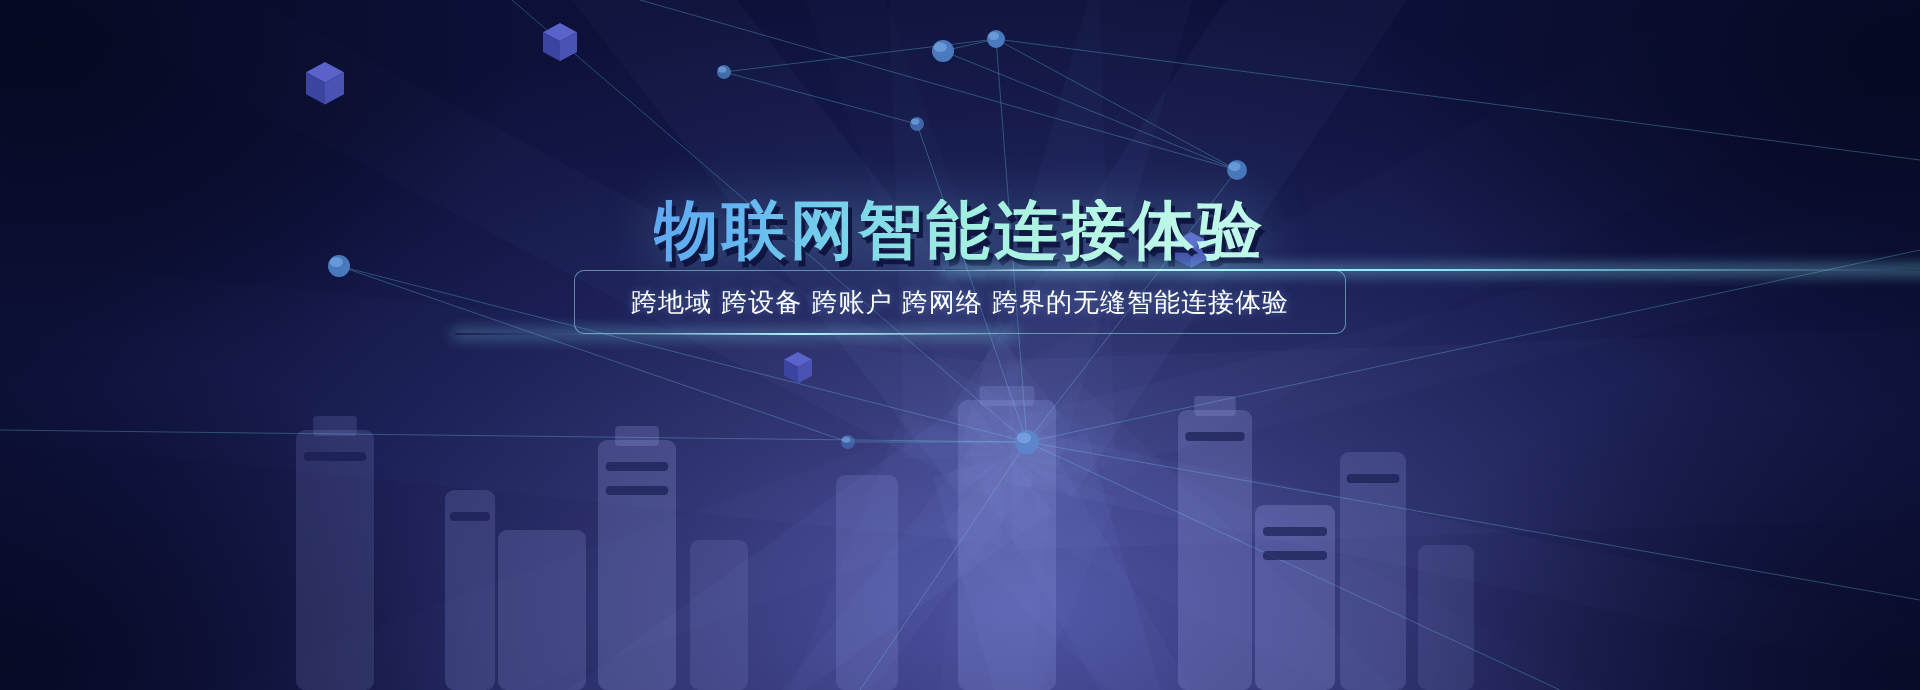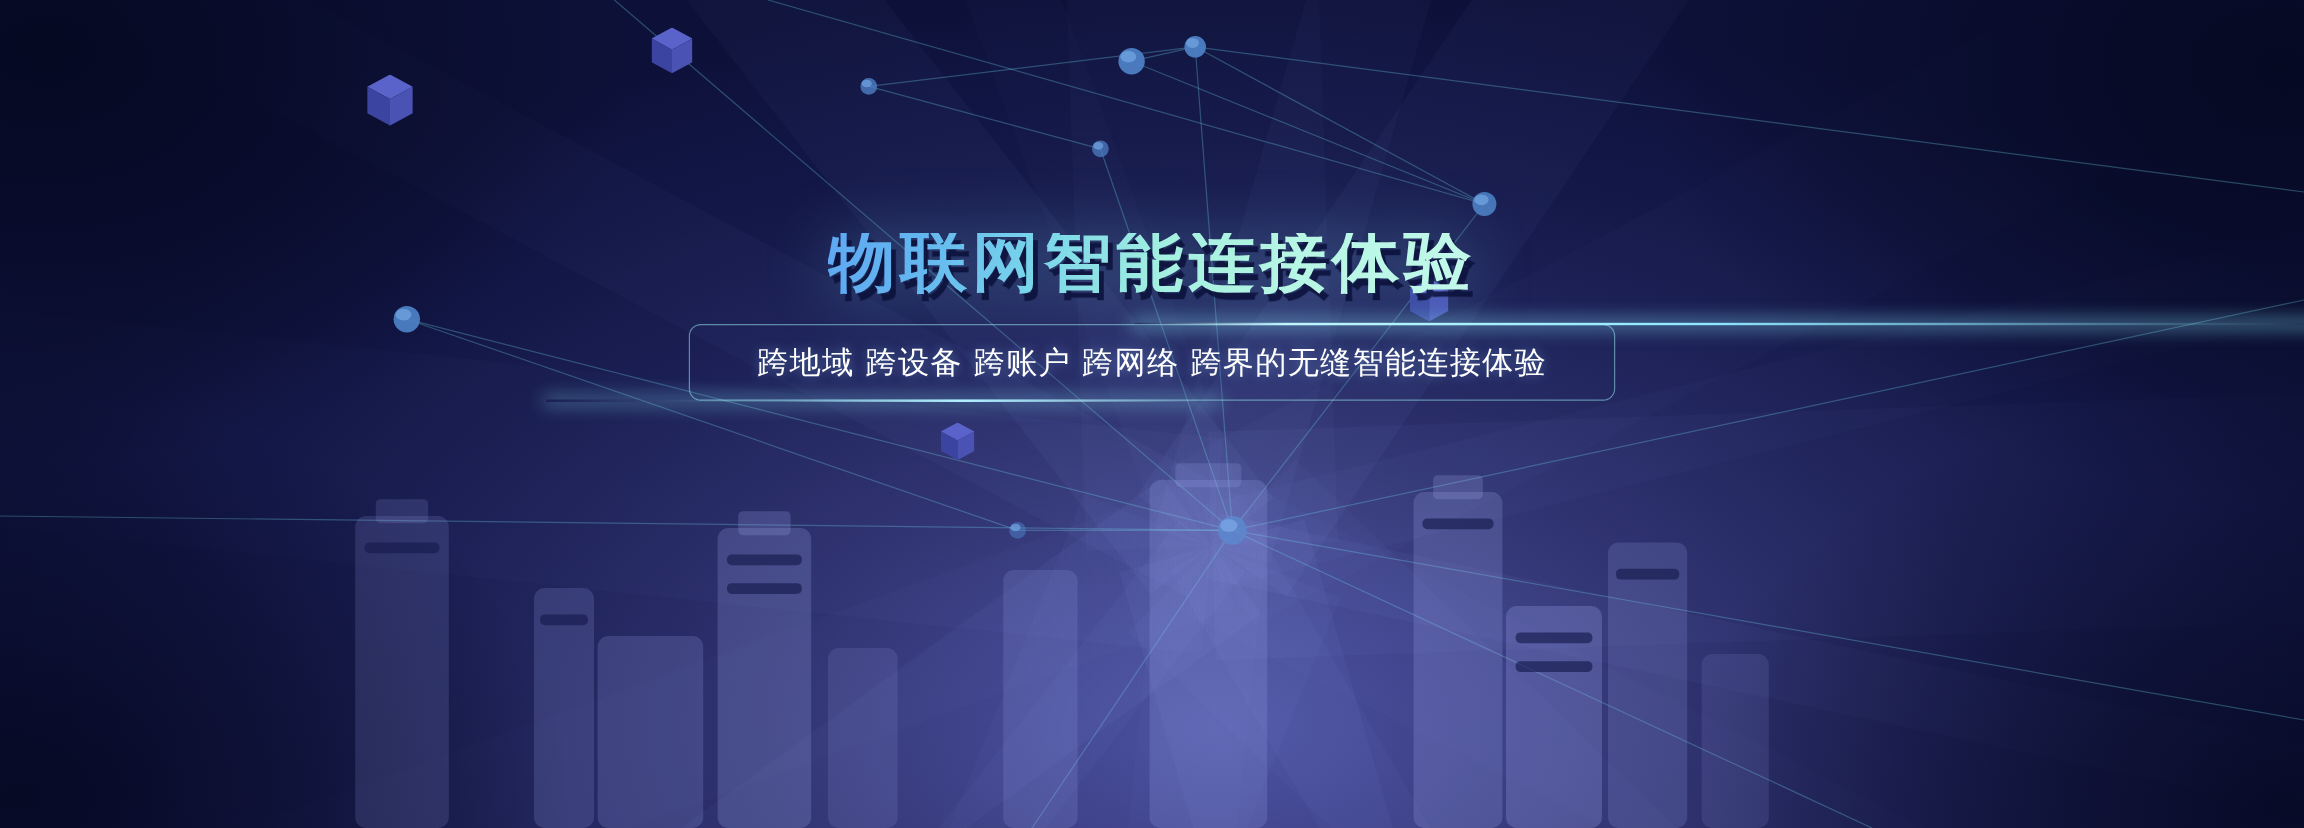--- a/index.html
+++ b/index.html
@@ -47,25 +47,25 @@
   
   .title-wrap{
     position:absolute;
     left:0; right:0;
     top:156px;
     text-align:center;
     z-index:8;
   }
   .title{
     display:inline-block;
-    font-size:56px;
+    font-size:64px;
     line-height:1;
     font-weight:700;
     letter-spacing:4px;
-    font-family:Liberation Mono, monospace;
+    font-family:Liberation Serif, serif;
     background:linear-gradient(100deg,#5fa8f2 0%,#63b6f0 14%,#79d5ea 32%,#a4f0e0 52%,#b7f6e4 72%,#c2f8ea 100%);
     -webkit-background-clip:text;
     background-clip:text;
     color:transparent;
     -webkit-text-fill-color:transparent;
     filter:drop-shadow(4px 6px 0 rgba(11,16,58,.85)) drop-shadow(0 0 26px rgba(120,210,235,.28));
   }
 
   
   .sub-wrap{

